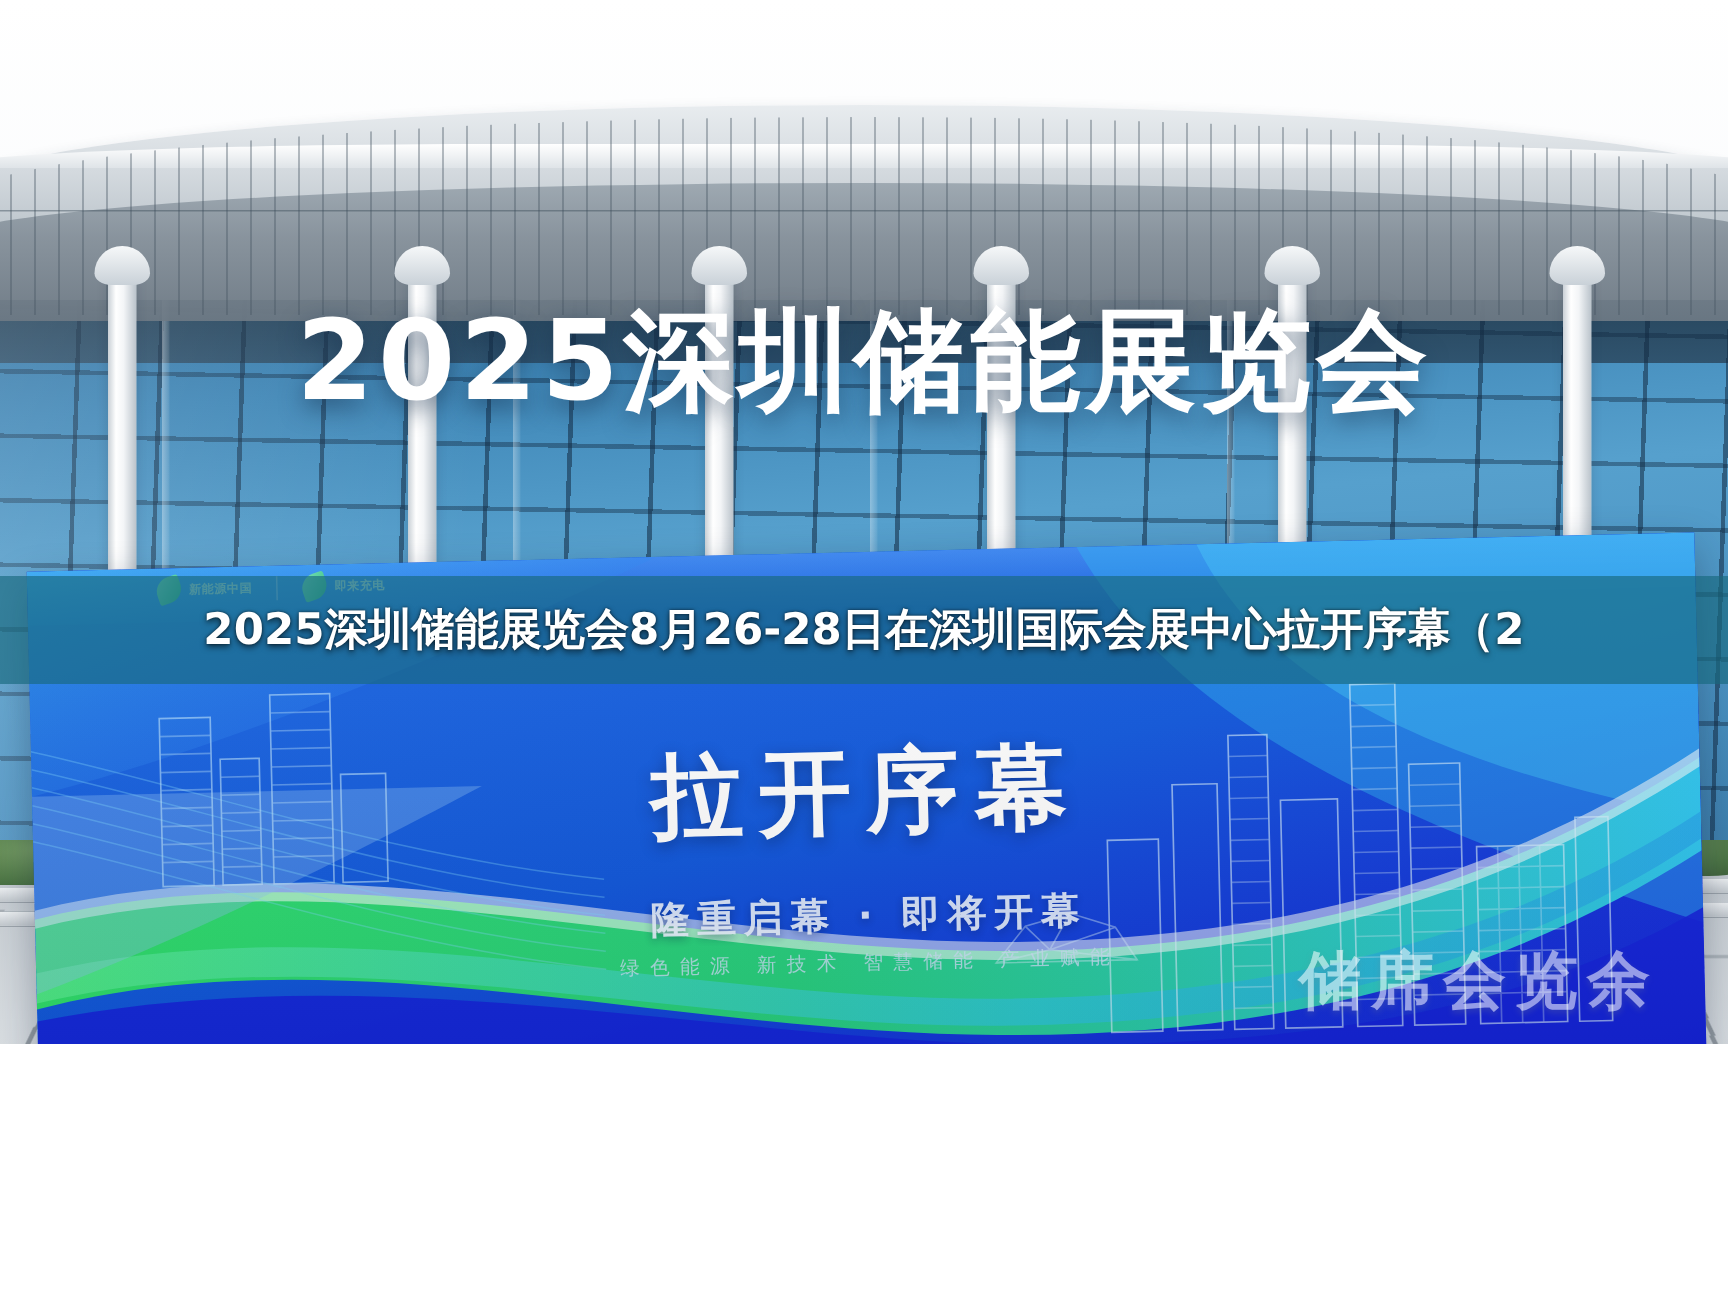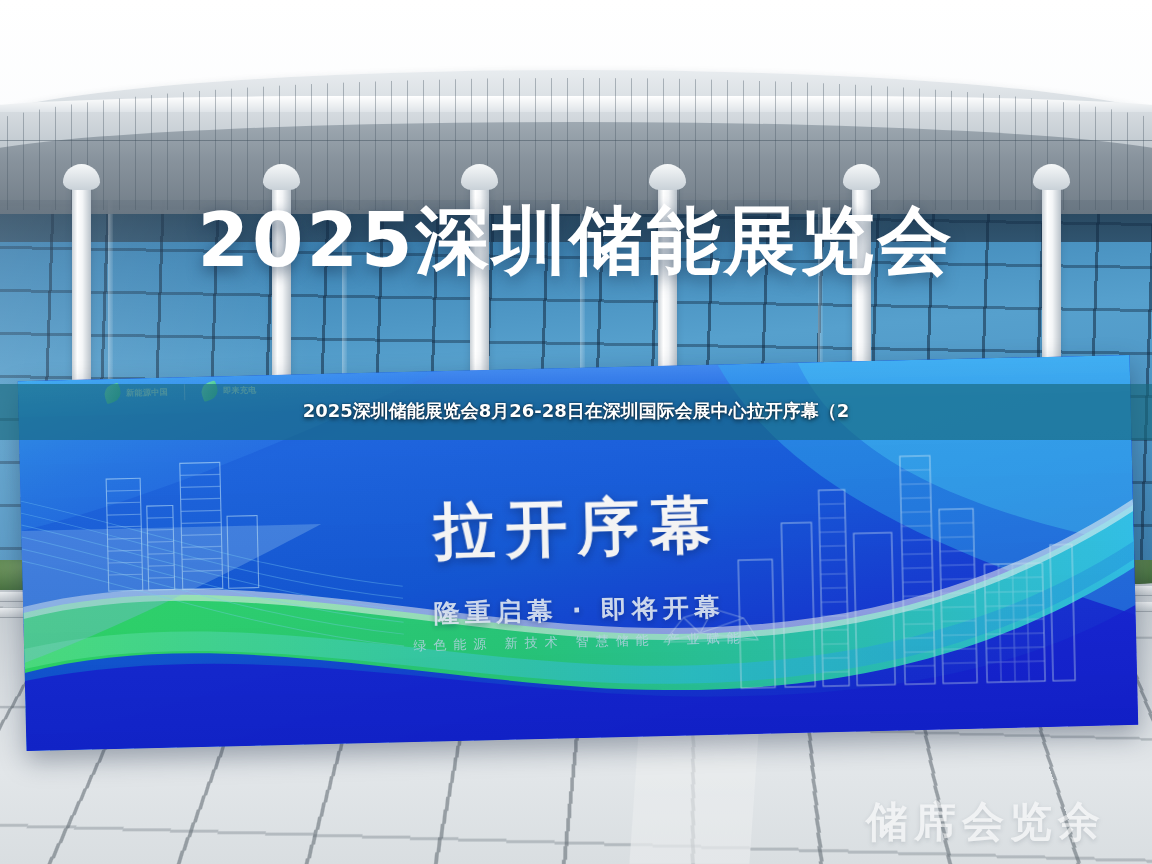--- a/index.html
+++ b/index.html
@@ -2,21 +2,21 @@
 <html><head>
 <meta charset="utf-8">
 <style>
   * { margin:0; padding:0; box-sizing:border-box; }
   html,body { width:1152px; height:864px; overflow:hidden; }
   body {
     font-family:"DejaVu Sans","Liberation Sans",sans-serif;
     background:#ffffff;
     position:relative;
   }
-  #stage { position:absolute; inset:0; width:1152px; height:864px; overflow:hidden; }
+  #stage { position:absolute; inset:0; width:1152px; height:696px; overflow:hidden; }
 
   
   .sky {
     position:absolute; left:0; top:0; width:1152px; height:240px;
     background:linear-gradient(#ffffff 0%, #fbfcfd 55%, #eef2f5 100%);
   }
 
   
   .building { position:absolute; left:0; top:0; width:1152px; height:640px; }
 
@@ -188,21 +188,21 @@
     letter-spacing:7px; opacity:.78;
   }
 
   
   .caption {
     position:absolute; left:0; top:384px; width:1152px; padding:14px 22px 16px;
     background:rgba(24,104,126,.66);
     text-align:center;
   }
   .caption-line {
-    font-size:18px; font-weight:bold; color:#ffffff;
+    font-size:29px; font-weight:bold; color:#ffffff;
     line-height:1.46; letter-spacing:0px;
     text-shadow:0 2px 4px rgba(0,0,0,.55), 0 0 2px rgba(0,0,0,.6);
   }
 
   
   .facade-title {
     position:absolute; left:0; right:0; top:192px;
     text-align:center;
     font-size:74px; font-weight:bold; color:#ffffff;
     letter-spacing:3px;

